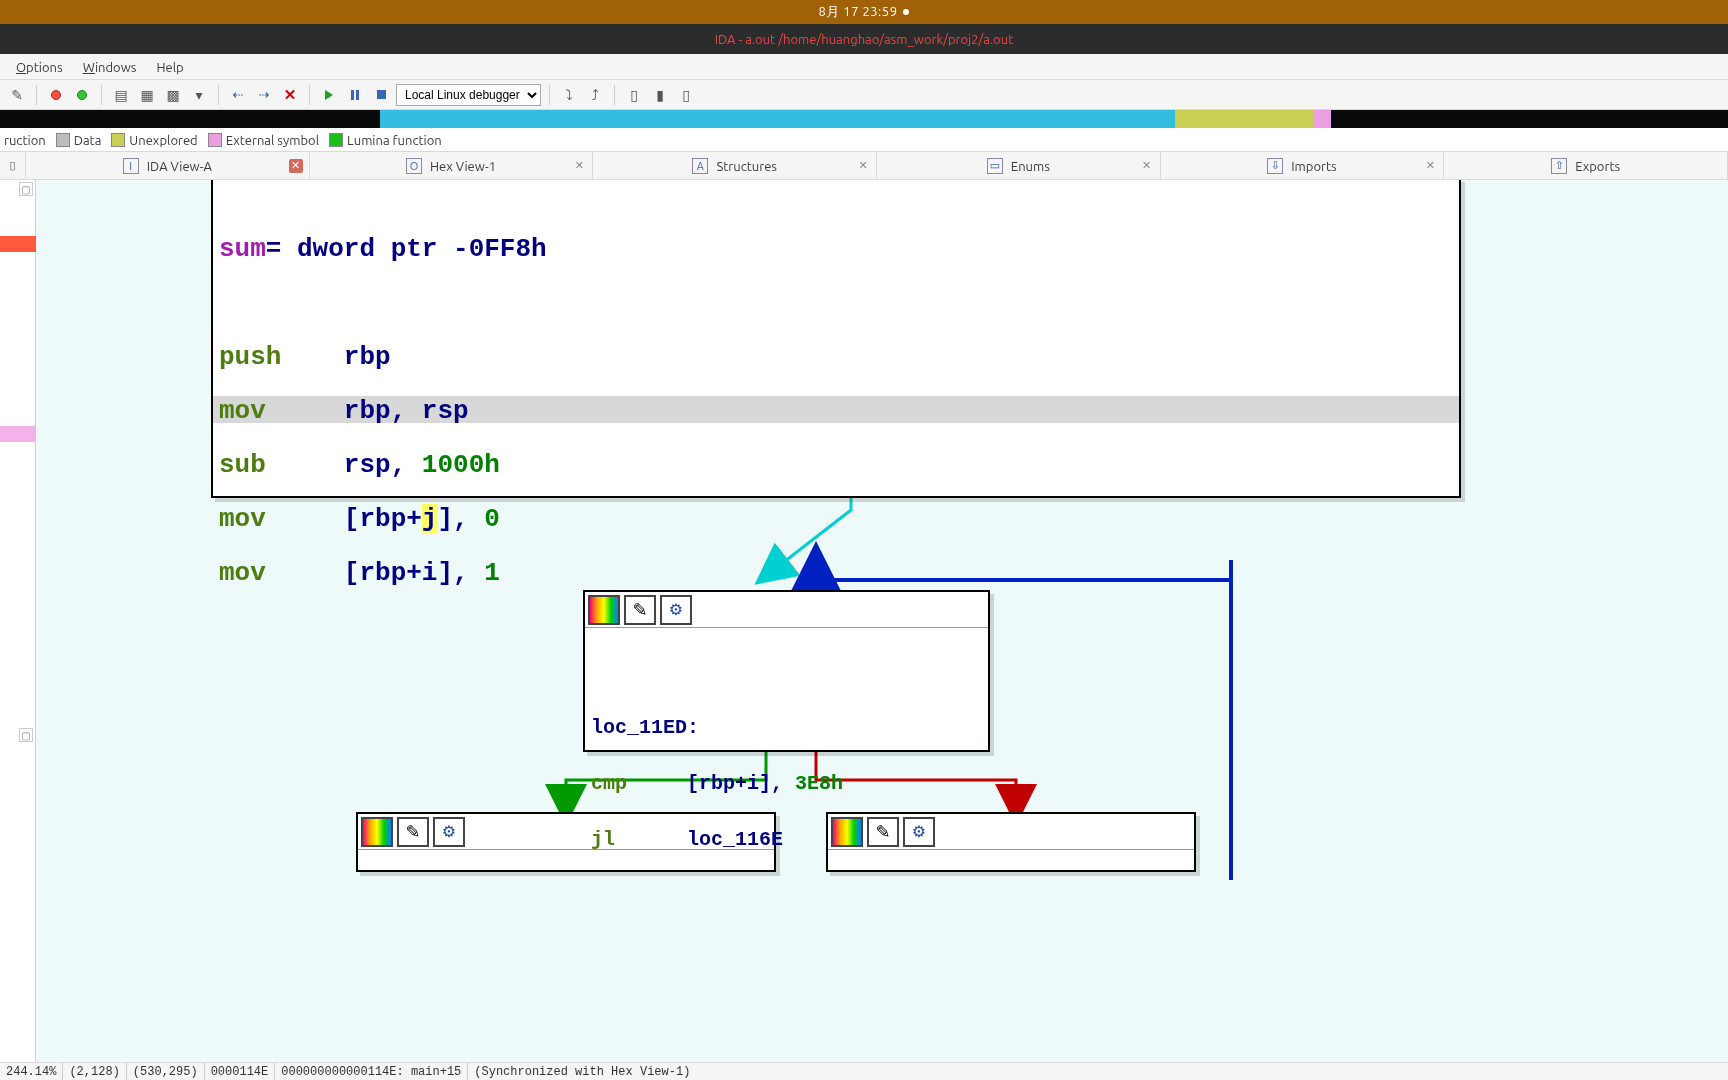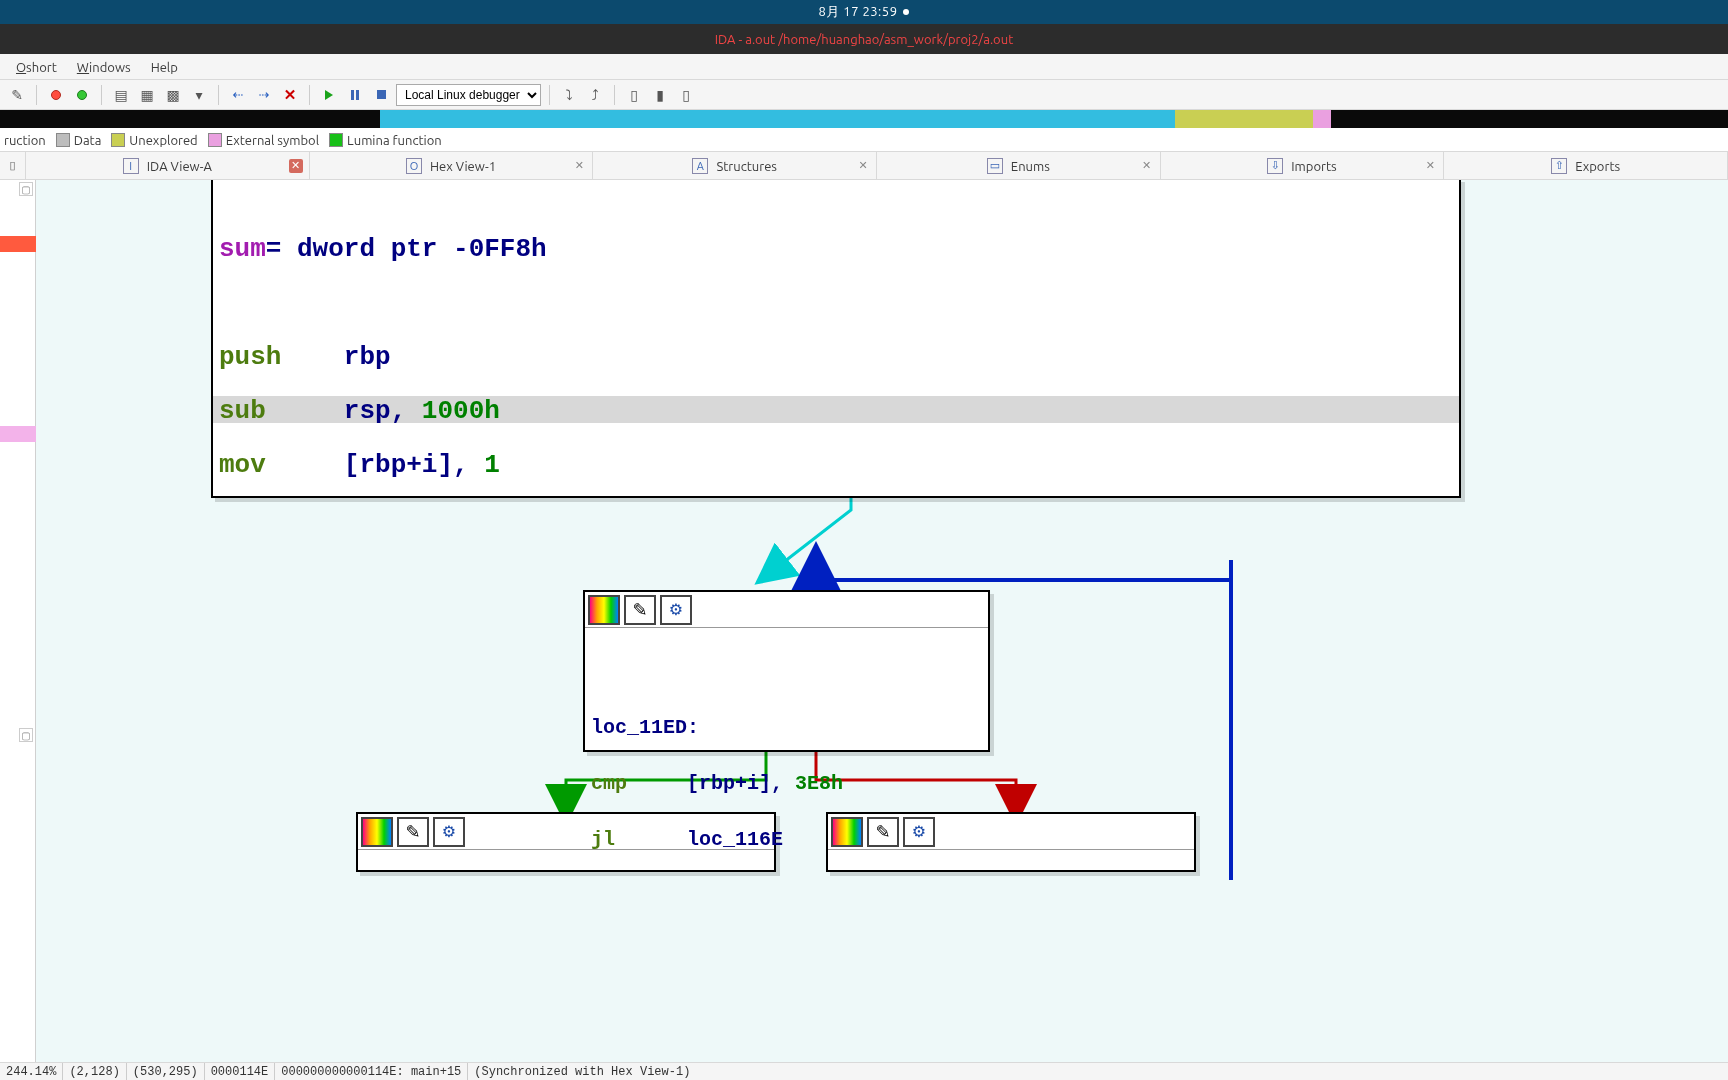--- a/index.html
+++ b/index.html
@@ -1,19 +1,19 @@
 <!DOCTYPE html>
 <html><head>
 <meta charset="utf-8">
 <style>
   * { margin: 0; padding: 0; box-sizing: border-box; }
   html, body { width: 1728px; height: 1080px; font-family: "Ubuntu", "Segoe UI", sans-serif; overflow: hidden; background: #fff; }
 
   
-  .gnome-top { height: 24px; background: #0c4a6e; color: #fff; display: flex; align-items: center; justify-content: center; font-size: 13px; position: relative; }
+  .gnome-top { height: 24px; background: #a16207; color: #fff; display: flex; align-items: center; justify-content: center; font-size: 13px; position: relative; }
   .gnome-top .clock { letter-spacing: .5px; }
   .gnome-top .dot { width: 6px; height: 6px; background: #fff; border-radius: 50%; margin-left: 6px; display: inline-block; vertical-align: middle; }
 
   
   .ida-title { height: 30px; background: #2c2c2c; color: #ef4444; display: flex; align-items: center; justify-content: center; font-size: 13px; }
 
   
   .menu-bar { height: 26px; background: #f5f5f5; border-bottom: 1px solid #d9d9d9; display: flex; align-items: center; padding: 0 6px; font-size: 13px; color: #3c3c3c; }
   .menu-bar .menu-item { padding: 0 10px; cursor: pointer; }
   .menu-bar .menu-item .ul { text-decoration: underline; }
@@ -92,21 +92,21 @@
 <div class="gnome-top">
   <span class="clock">8月 17 23:59</span>
   <span class="dot"></span>
 </div>
 
 <div class="ida-title">
   <span>IDA - a.out /home/huanghao/asm_work/proj2/a.out</span>
 </div>
 
 <div class="menu-bar">
-  <div class="menu-item"><span class="ul">O</span><span>short</span></div>
+  <div class="menu-item"><span class="ul">O</span><span>ptions</span></div>
   <div class="menu-item"><span class="ul">W</span>indows</div>
   <div class="menu-item"><span>Help</span></div>
 </div>
 
 <div class="toolbar">
   <div class="tbtn">✎</div>
   <div class="sep"></div>
   <div class="tbtn">
       <span class="dot-red"></span>
     </div>
@@ -242,21 +242,23 @@
 
       <polyline points="780,572 780,600 980,600 980,625" fill="none" stroke="#c00000" stroke-width="3" marker-end="url(#ah-red)"></polyline>
     </svg>
 
     <div class="node" style="left:175px; top:-2px; width:1250px; height:320px;">
       <div class="asm">
         <div class="curline" style="top:216px"></div>
 <div><span class="var">sum</span><span>= dword ptr -0FF8h</span></div>
 <div>&nbsp;</div>
 <div><span class="mn">push</span>    <span class="reg">rbp</span></div>
+<div><span class="mn">mov</span>     <span class="reg">rbp</span>, <span class="reg">rsp</span></div>
 <div><span class="mn">sub</span>     <span class="reg">rsp</span>, <span class="num">1000h</span></div>
+<div><span class="mn">mov</span>     <span class="reg">[rbp+</span><span class="hlj">j</span><span class="reg">]</span>, <span class="num">0</span></div>
 <div><span class="mn">mov</span>     <span class="reg">[rbp+i]</span>, <span class="num">1</span></div>
       </div>
     </div>
 
     <div class="node" style="left:547px; top:410px; width:407px; height:162px;">
       <div class="node-tb">
         <div class="ntb pal"></div>
         <div class="ntb pen">✎</div>
         <div class="ntb opt">⚙</div>
       </div>

